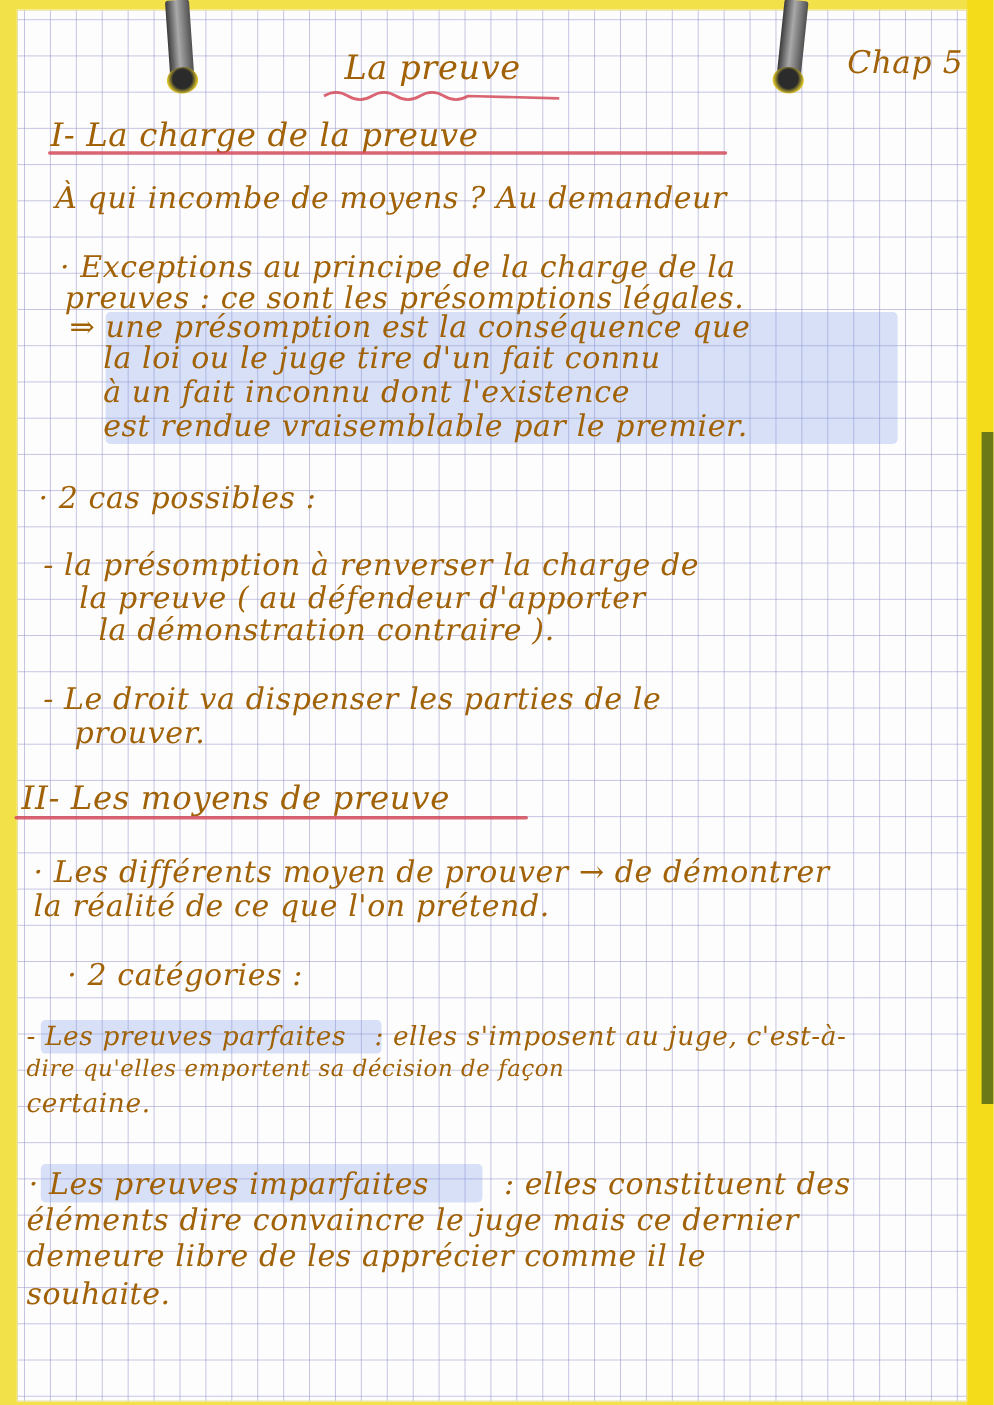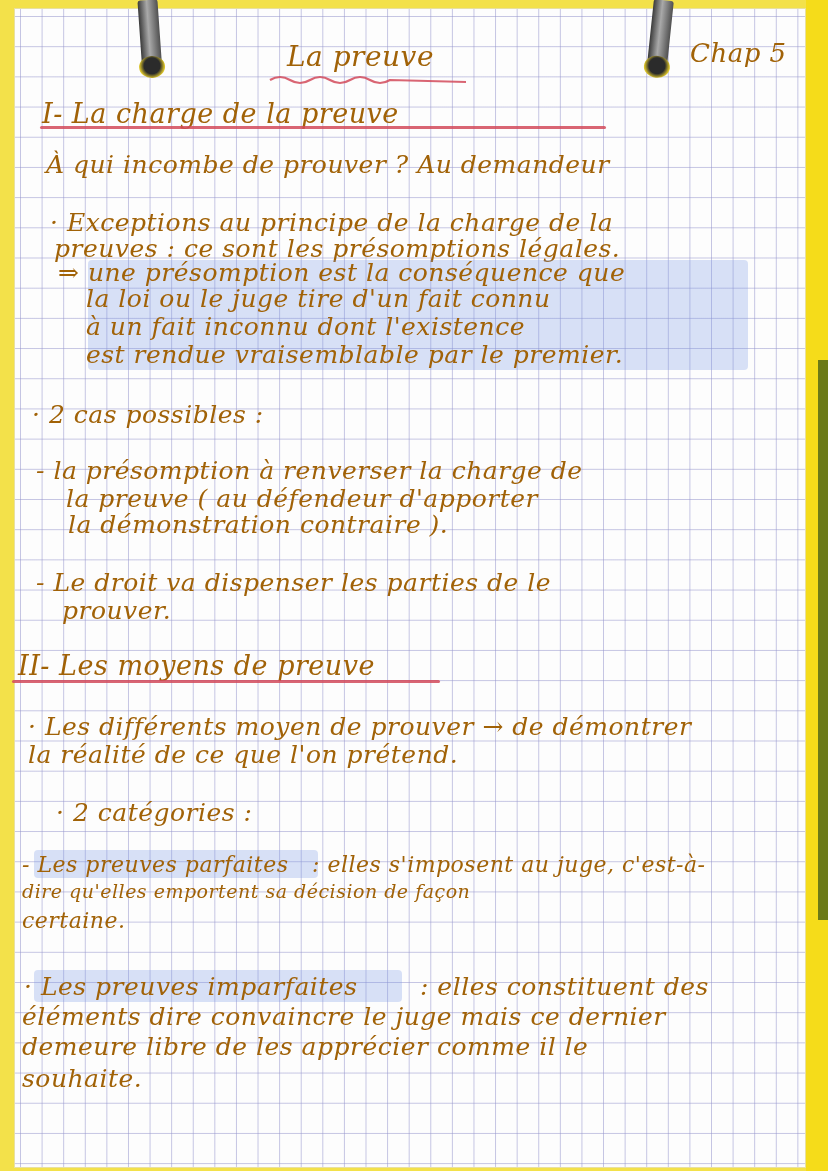--- a/index.html
+++ b/index.html
@@ -40,21 +40,21 @@
 
   .hw {
     position: absolute; color: #a16207;
     font-family: "DejaVu Serif", serif; font-style: italic;
     font-size: 25px; letter-spacing: 0.5px; white-space: nowrap;
   }
   .title { left: 287px; top: 40px; font-size: 28px; }
   .title-wave {
     position: absolute; left: 268px; top: 74px; width: 200px; height: 12px;
   }
-  .chap { left: 690px; top: 38px; font-size: 26px; }
+  .chap { left: 690px; top: 38px; font-size: 26px; padding-left: 16px; }
   .section { font-size: 27px; }
   .underline-red {
     position: absolute; height: 3px; background: #d24a5a; border-radius: 2px; opacity: .85;
   }
   .hl {
     position: absolute; background: rgba(120,150,230,0.28); border-radius: 4px;
   }
 </style>
 </head>
 <body>
@@ -70,36 +70,36 @@
 
 <div class="hw title">La preuve</div>
 <svg class="title-wave" viewBox="0 0 200 12">
   <path d="M2 6 Q 12 0 22 6 T 42 6 T 62 6 T 82 6 T 102 6 T 122 6 L 198 8" stroke="#d24a5a" stroke-width="2.2" fill="none" opacity=".85"></path>
 </svg>
 <div class="hw chap">Chap 5</div>
 
 <div class="hw section" style="left:42px; top:98px;">I- La charge de la preuve</div>
 <div class="underline-red" style="left:40px; top:126px; width:566px;"></div>
 
-<div class="hw" style="left:46px; top:150px;">À qui incombe de prouver ? Au demandeur</div>
+<div class="hw" style="left:46px; top:150px;">À qui incombe de moyens ? Au demandeur</div>
 
 <div class="hw" style="left:50px; top:208px;">· Exceptions au principe de la charge de la</div>
 <div class="hw" style="left:54px; top:234px;">preuves : ce sont les présomptions légales.</div>
 
 <div class="hl" style="left:88px; top:260px; width:660px; height:110px;"></div>
 <div class="hw" style="left:58px; top:258px;">⇒ une présomption est la conséquence que</div>
 <div class="hw" style="left:86px; top:284px;">la loi ou le juge tire d'un fait connu</div>
 <div class="hw" style="left:86px; top:312px;">à un fait inconnu dont l'existence</div>
 <div class="hw" style="left:86px; top:340px;">est rendue vraisemblable par le premier.</div>
 
 <div class="hw" style="left:32px; top:400px;">· 2 cas possibles :</div>
 
 <div class="hw" style="left:36px; top:456px;">- la présomption à renverser la charge de</div>
 <div class="hw" style="left:66px; top:484px;">la preuve ( au défendeur d'apporter</div>
-<div class="hw" style="left:68px; top:510px;font-style:italic;">la démonstration contraire ).</div>
+<div class="hw" style="left:82px; top:510px;font-style:italic;">la démonstration contraire ).</div>
 
 <div class="hw" style="left:36px; top:568px;">- Le droit va dispenser les parties de le</div>
 <div class="hw" style="left:62px; top:596px;">prouver.</div>
 
 <div class="hw section" style="left:18px; top:650px;">II- Les moyens de preuve</div>
 <div class="underline-red" style="left:12px; top:680px; width:428px;"></div>
 
 <div class="hw" style="left:28px; top:712px;text-align:center;">· Les différents moyen de prouver → de démontrer</div>
 <div class="hw" style="left:28px; top:740px;">la réalité de ce que l'on prétend.</div>
 

